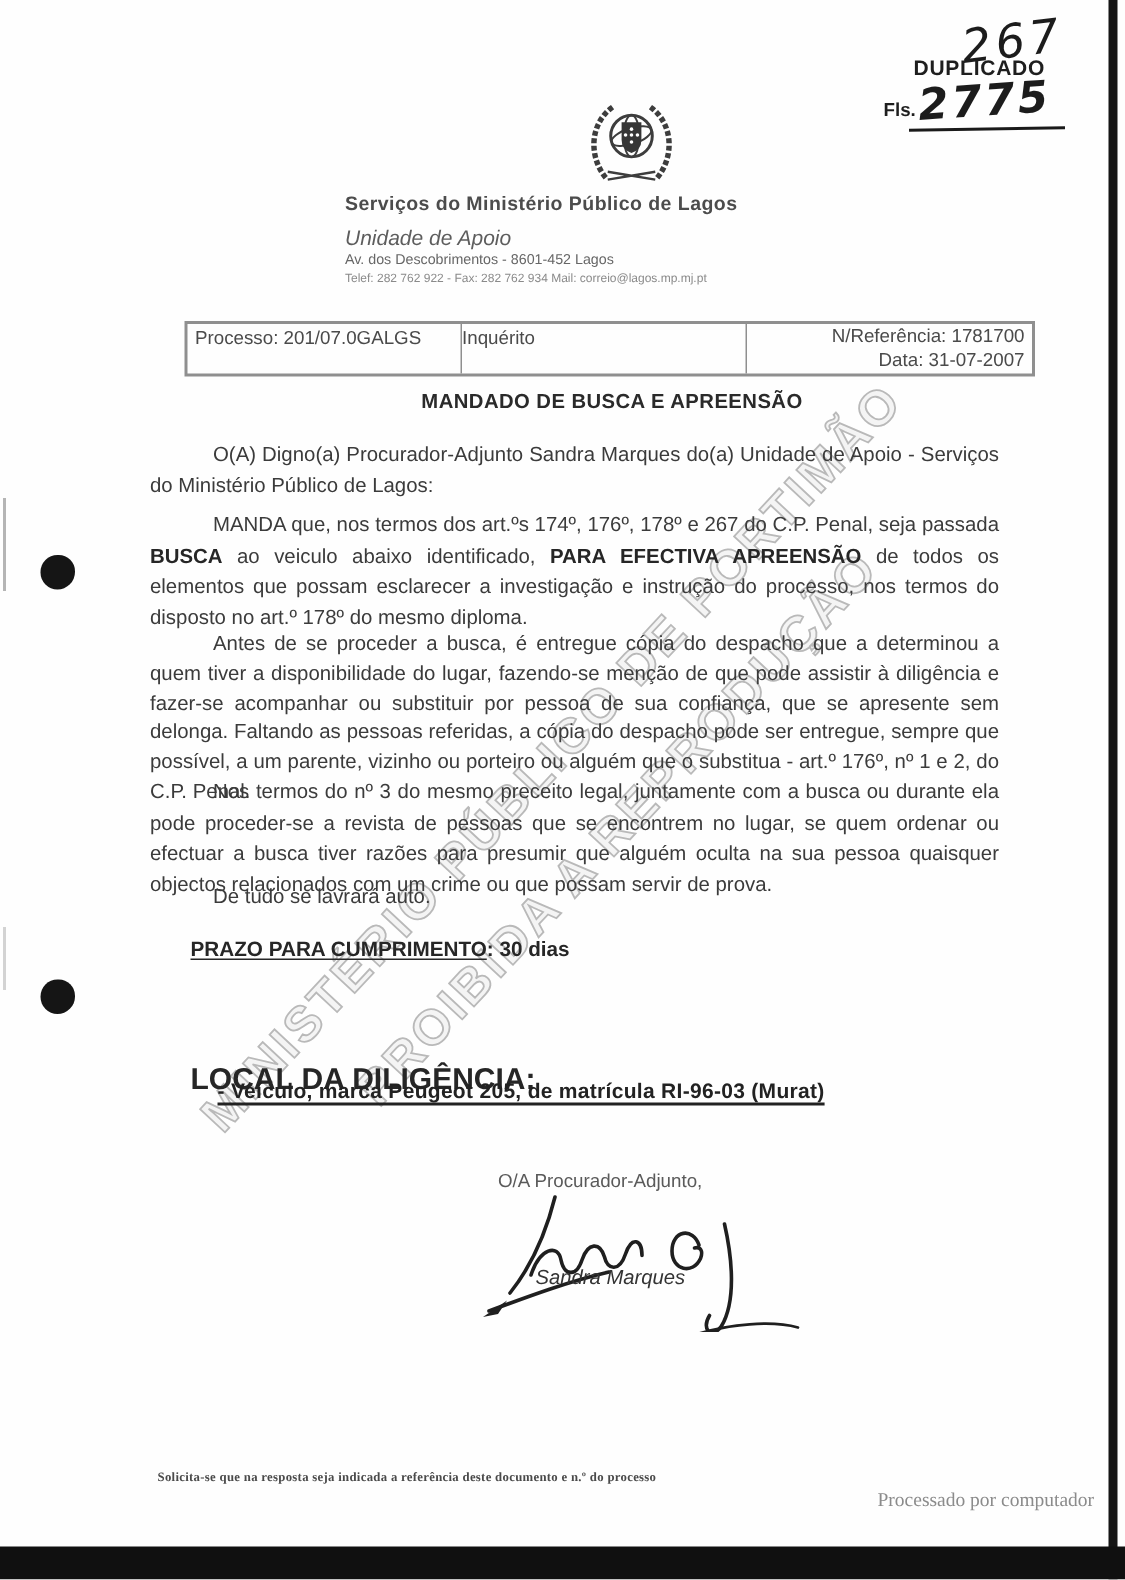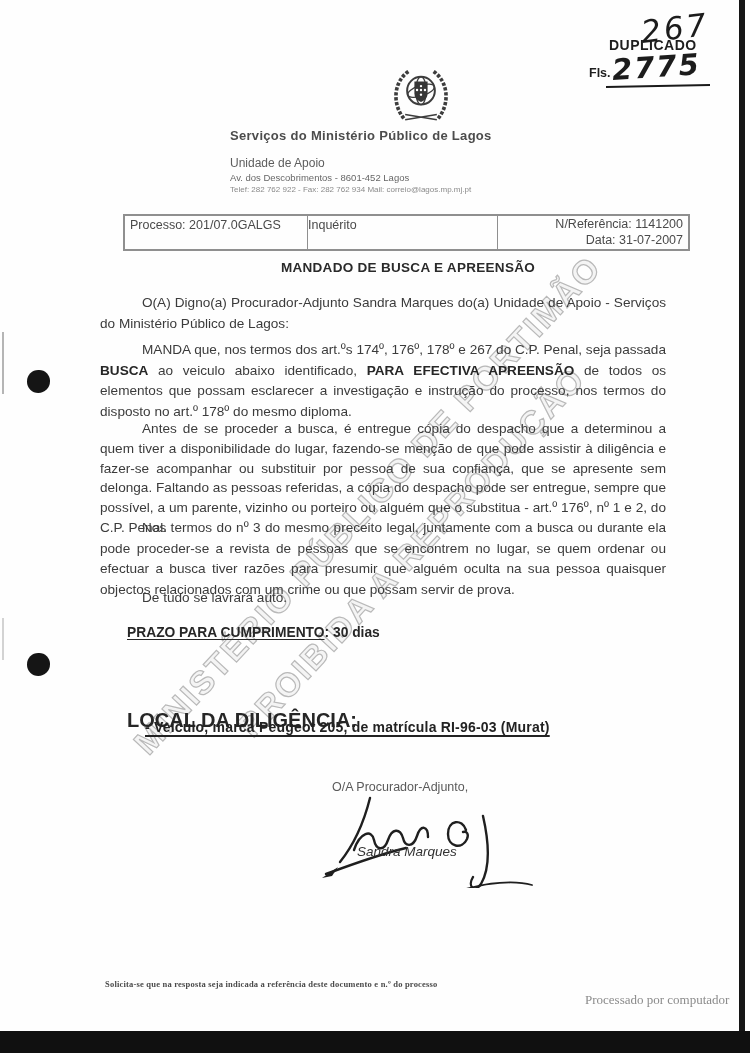--- a/index.html
+++ b/index.html
@@ -18,21 +18,21 @@
   .hw-267 { position:absolute; left:641px; top:10px; font-size:31px; letter-spacing:3px; transform:rotate(-7deg); font-weight:500; }
   .duplicado { position:absolute; left:609px; top:37px; font-size:14px; font-weight:bold; color:#1e1e1e; letter-spacing:0.5px; }
   .fls-label { position:absolute; left:589px; top:66px; font-size:12.5px; font-weight:bold; color:#1e1e1e; }
   .fls-value { position:absolute; left:612px; top:50px; font-size:29px; font-weight:bold; letter-spacing:2px; transform:rotate(-4deg); }
   .fls-underline { position:absolute; left:606px; top:85px; width:104px; height:0; border-bottom:2.5px solid #1a1a1a; transform:rotate(-1deg); }
 
   
   .emblem { position:absolute; left:388px; top:62px; width:66px; height:68px; filter:blur(0.45px); opacity:0.92; }
   .letterhead { position:absolute; left:230px; top:128px; width:340px; filter:blur(0.35px); }
   .org { font-size:13px; font-weight:bold; color:#4c4c4c; letter-spacing:0.3px; }
-  .unit { font-size:12px; color:#5d5d5d; margin-top:13px; }
+  .unit { font-size:14px; color:#5d5d5d; margin-top:7px;font-style:italic; }
   .addr { font-size:9.5px; color:#666; margin-top:2px; }
   .contacts { font-size:8px; color:#8a8a8a; margin-top:2px; }
 
   
   .ref-table { position:absolute; left:123px; top:214px; width:567px; height:37px; border:2px solid #8f8f8f; display:flex; font-size:12.5px; color:#4a4a4a; }
   .ref-c1 { width:183px; border-right:1.5px solid #8f8f8f; padding:2px 0 0 5px; }
   .ref-c2 { width:190px; border-right:1.5px solid #8f8f8f; padding-top:2px; }
   .ref-c3 { flex:1; text-align:right; padding:1px 5px 0 0; line-height:15.5px; }
 
   
@@ -108,21 +108,21 @@
     <div class="org">Serviços do Ministério Público de Lagos</div>
     <div class="unit">Unidade de Apoio</div>
     <div class="addr">Av. dos Descobrimentos - 8601-452 Lagos</div>
     <div class="contacts">Telef: 282 762 922 - Fax: 282 762 934 Mail: correio@lagos.mp.mj.pt</div>
   </div>
 
   <div class="ref-table">
     <div class="ref-c1">Processo: 201/07.0GALGS</div>
     <div class="ref-c2">Inquérito</div>
     <div class="ref-c3">
-      <div>N/Referência: 1141200</div>
+      <div>N/Referência: 1781700</div>
       <div>Data: 31-07-2007</div>
     </div>
   </div>
 
   <div class="doc-title">MANDADO DE BUSCA E APREENSÃO</div>
 
   <div class="para p1">O(A) Digno(a) Procurador-Adjunto Sandra Marques do(a) Unidade de Apoio - Serviços do Ministério Público de Lagos:</div>
 
   <div class="para p2"><span>MANDA que, nos termos dos art.ºs 174º, 176º, 178º e 267 do C.P. Penal, seja passada </span><span class="b">BUSCA</span><span> ao veiculo abaixo identificado, </span><span class="b">PARA EFECTIVA APREENSÃO</span><span> de todos os elementos que possam esclarecer a investigação e instrução do processo, nos termos do disposto no art.º 178º do mesmo diploma.</span></div>
 

